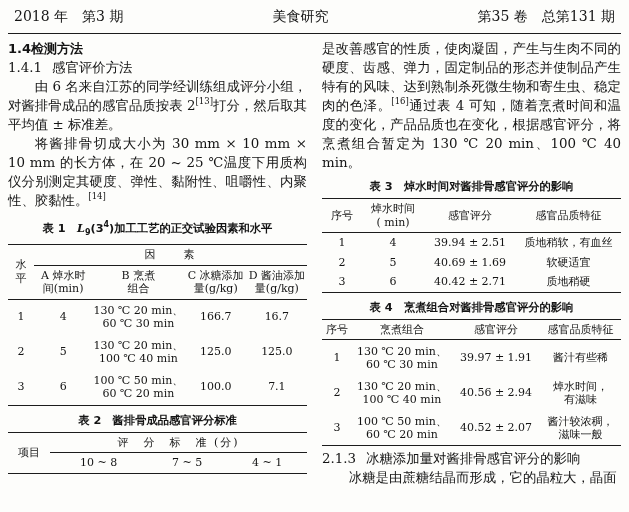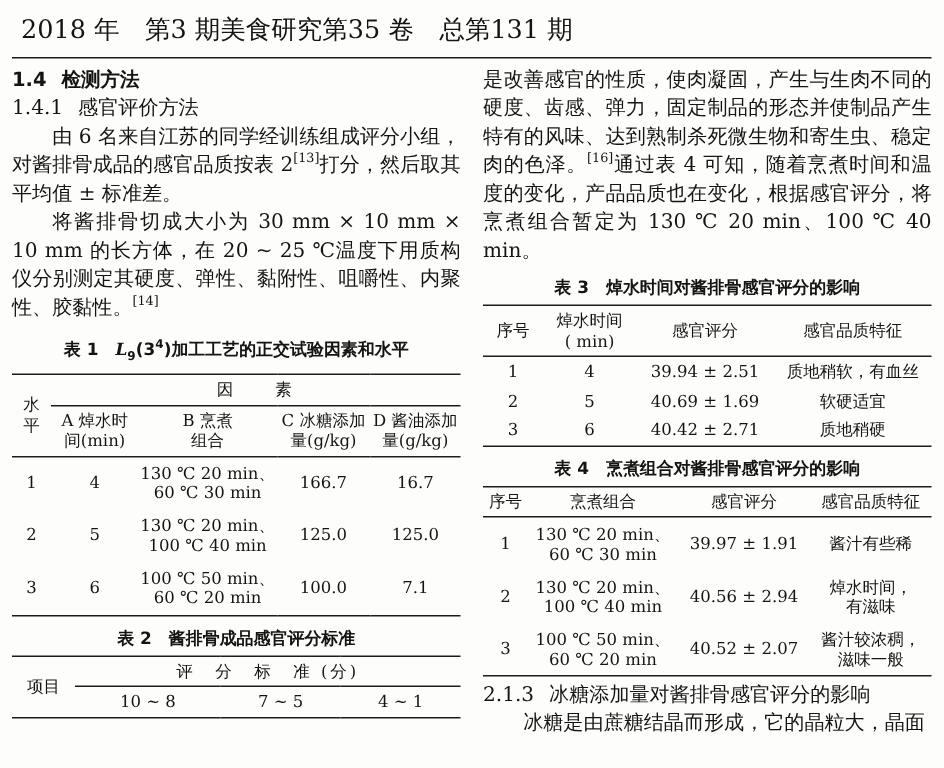--- a/index.html
+++ b/index.html
@@ -1,32 +1,32 @@
 <!DOCTYPE html>
 <html><head>
 <meta charset="utf-8">
 <style>
   * { margin:0; padding:0; box-sizing:border-box; }
   html,body { width:629px; height:512px; background:#fdfdfb; overflow:hidden; }
   body { font-family:"DejaVu Serif","Liberation Serif",serif; color:#141414; }
   .page { padding:4px 8px 0 8px; }
 
   
-  .running-head { display:flex; align-items:baseline;
-    font-size:17px; padding:4px 6px 7px 6px; }
+  .running-head { display:flex; justify-content:space-between; align-items:baseline;
+    font-size:14px; padding:4px 6px 7px 6px; }
   .rule { border-bottom:1.6px solid #1c1c1c; }
 
   .columns { display:flex; gap:15px; margin-top:5px; }
   .col { width:299px; font-size:13.4px; line-height:19px; text-align:justify; }
 
   .h-bold { font-family:"DejaVu Sans","Liberation Sans",sans-serif; font-weight:700;
     font-size:13px; line-height:19px; }
   .h-sub { font-size:13.4px; line-height:19px; }
   .h-sub .h-num { margin-right:10px; }
-  .h-bold .h-num { margin-right:10px; }
+  .h-bold .h-num { }
 
   p.body-par { margin:0; }
   .indent { text-indent:2em; }
   sup.ref { font-size:8.5px; line-height:1; vertical-align:top; position:relative; top:1px;margin-top:36px; }
 
   .tbl-title { text-align:center; font-family:"DejaVu Sans","Liberation Sans",sans-serif;
     font-weight:700; font-size:11.3px; line-height:14px; margin:8px 0 4px 0; }
   .tbl-title i { font-style:italic; font-family:"DejaVu Serif","Liberation Serif",serif; }
   .tbl-title sub { font-size:8px; }
   .tbl-title sup { font-size:8px; }

